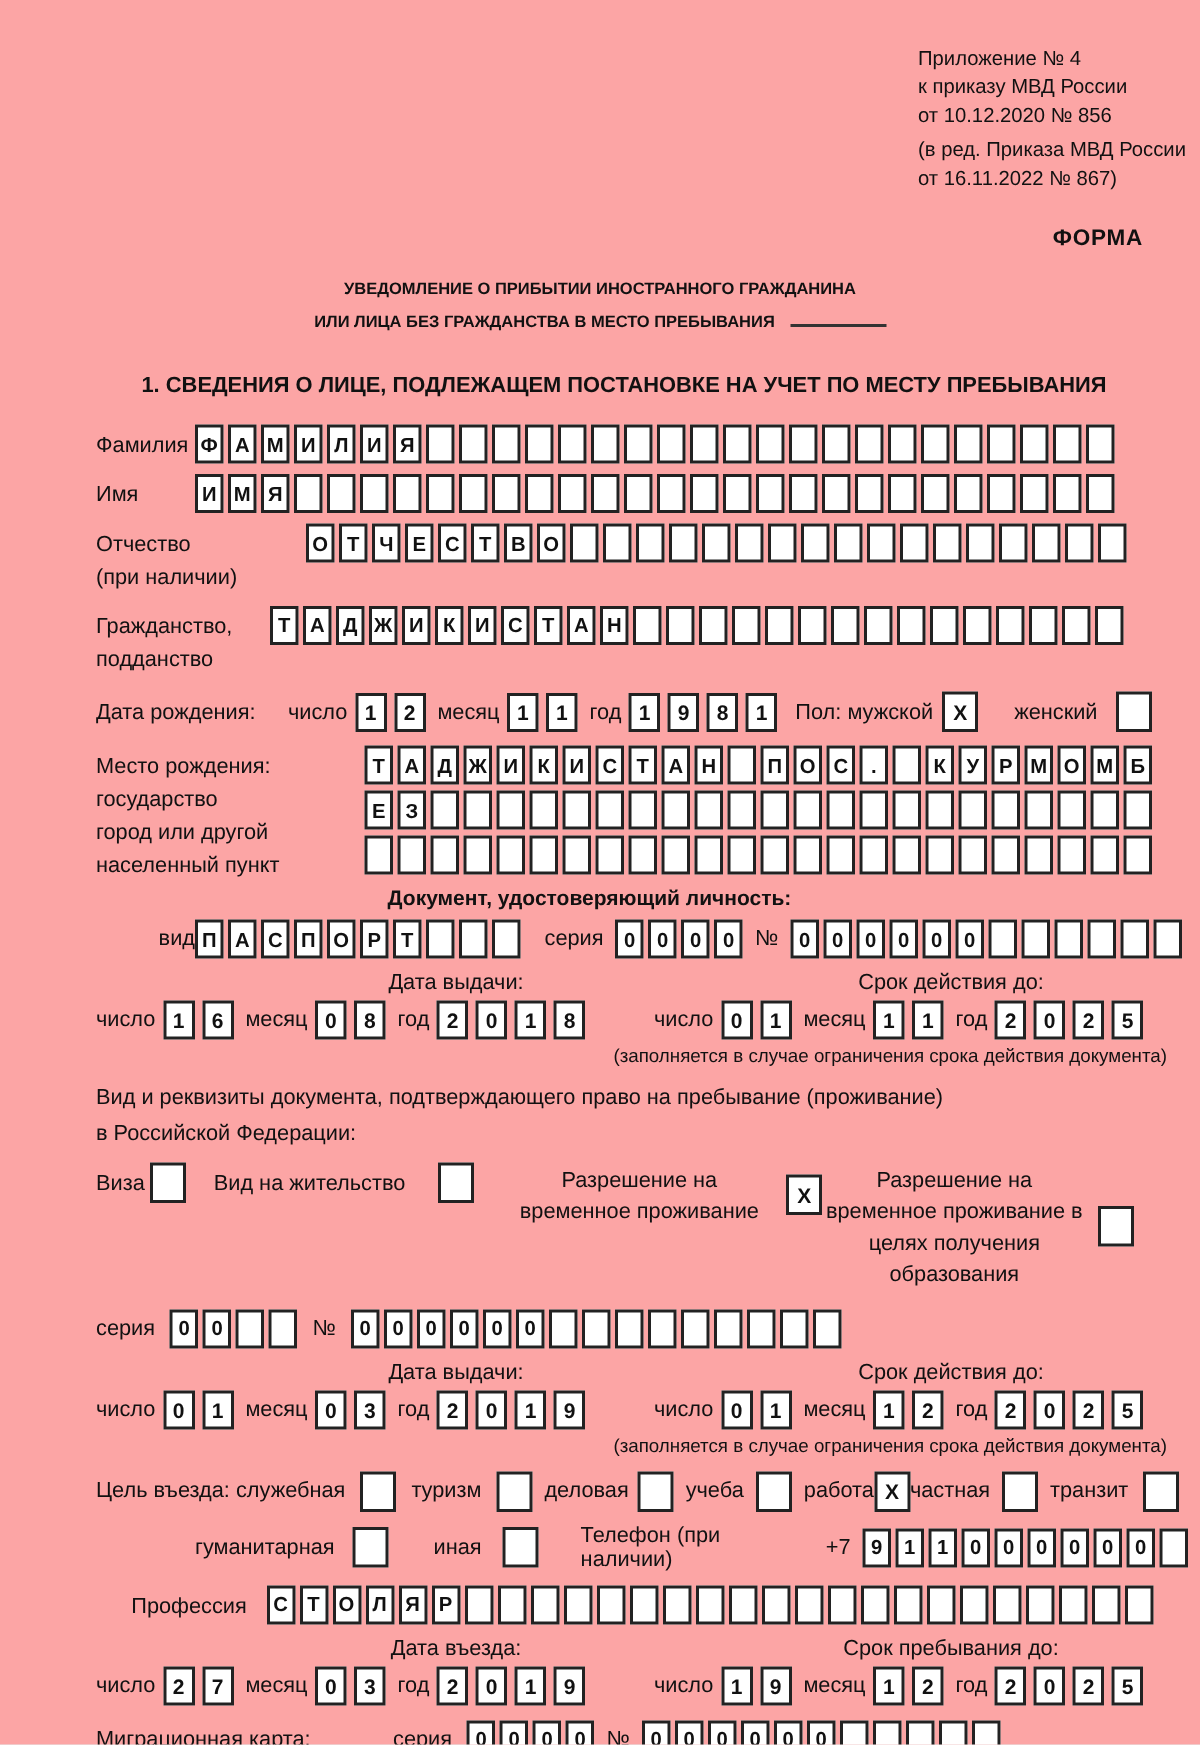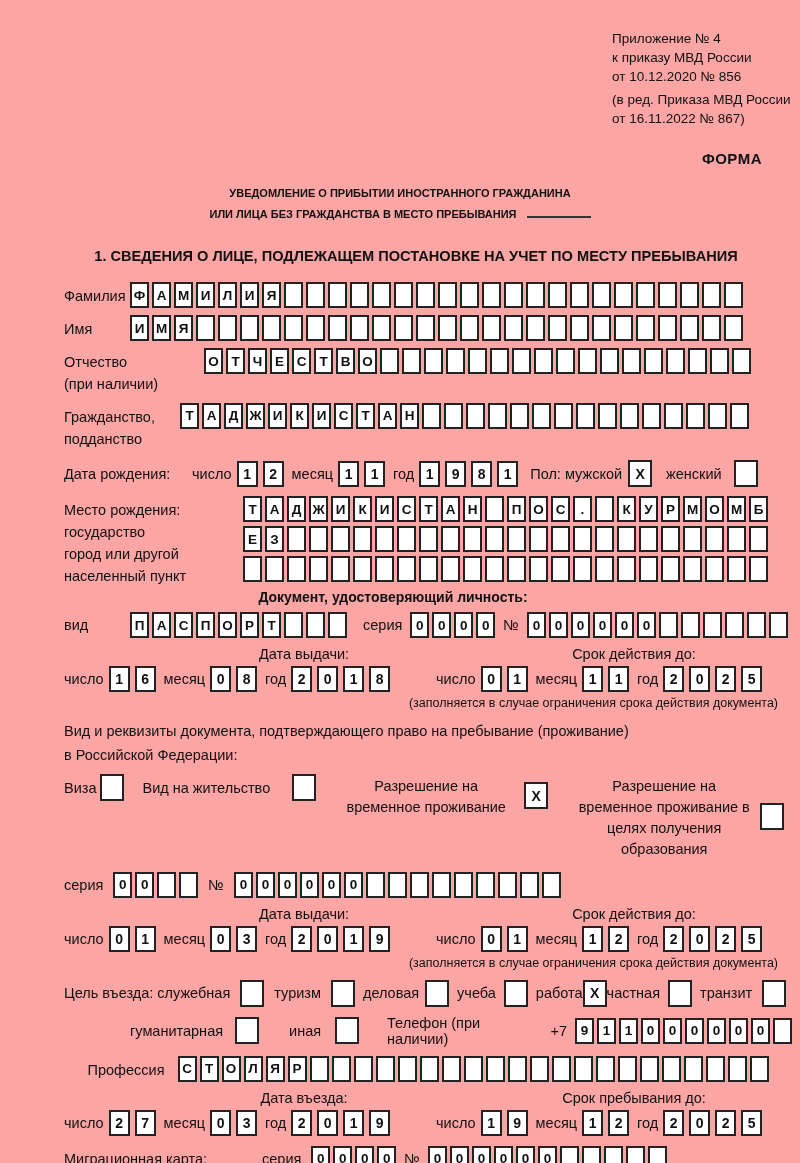--- a/index.html
+++ b/index.html
@@ -217,21 +217,21 @@
     <div class="ilabel" style="width:128px;">Дата рождения:</div>
     <div class="dgroup">
       <span class="ilabel">число</span>
       <span><span class="dbox">1</span><span class="dbox">2</span></span>
       <span class="ilabel">месяц</span>
       <span><span class="dbox">1</span><span class="dbox">1</span></span>
       <span class="ilabel year-gap">год</span>
       <span><span class="dbox">1</span><span class="dbox">9</span><span class="dbox">8</span><span class="dbox">1</span></span>
       <span class="ilabel" style="margin-left:12px;">Пол: мужской</span>
       <span class="chk" style="margin-left:6px;">X</span>
-      <span class="ilabel" style="margin-left:14px;">женский</span>
+      <span class="ilabel" style="margin-left:24px;">женский</span>
       <span class="chk" style="margin-left:12px;"></span>
     </div>
   </div>
 
   <div class="frow" style="margin-top:9px;gap:39px;">
     <div class="flabel leftcol" style="width:140px;">
       <div>Место рождения:</div>
       <div>государство</div>
       <div>город или другой</div>
       <div>населенный пункт</div>
@@ -314,21 +314,21 @@
           <span class="cbox"></span>
           <span class="cbox"></span>
           <span class="cbox"></span>
         </div>
     </div>
   </div>
 
   <div class="center-bold" style="margin-top:2px;">Документ, удостоверяющий личность:</div>
 
   <div class="frow" style="align-items:center;">
-    <div class="ilabel" style="width:66px;">вид</div>
+    <div class="ilabel" style="width:66px;text-align:right;">вид</div>
     <div class="boxes">
         <span class="cbox">П</span>
         <span class="cbox">А</span>
         <span class="cbox">С</span>
         <span class="cbox">П</span>
         <span class="cbox">О</span>
         <span class="cbox">Р</span>
         <span class="cbox">Т</span>
         <span class="cbox"></span>
         <span class="cbox"></span>
@@ -395,21 +395,21 @@
       <span class="chk" style="margin-left:4px;"></span>
     </div>
     <div class="chk-item" style="margin-left:18px;">
       <span class="lbl">Вид на жительство</span>
       <span class="chk" style="margin-left:22px;"></span>
     </div>
     <div class="chk-item" style="margin-left:20px;">
       <span class="lbl centered" style="width:180px;">Разрешение на временное проживание</span>
       <span class="chk">X</span>
     </div>
-    <div class="chk-item" style="margin-left:28px;">
+    <div class="chk-item" style="margin-left:0;">
       <span class="lbl centered" style="width:176px;">Разрешение на временное проживание в целях получения образования</span>
       <span class="chk"></span>
     </div>
   </div>
 
   <div class="frow" style="align-items:center; margin-top:12px;">
     <span class="ilabel">серия</span>
     <div class="boxes" style="margin-left:10px;">
         <span class="cbox">0</span>
         <span class="cbox">0</span>

